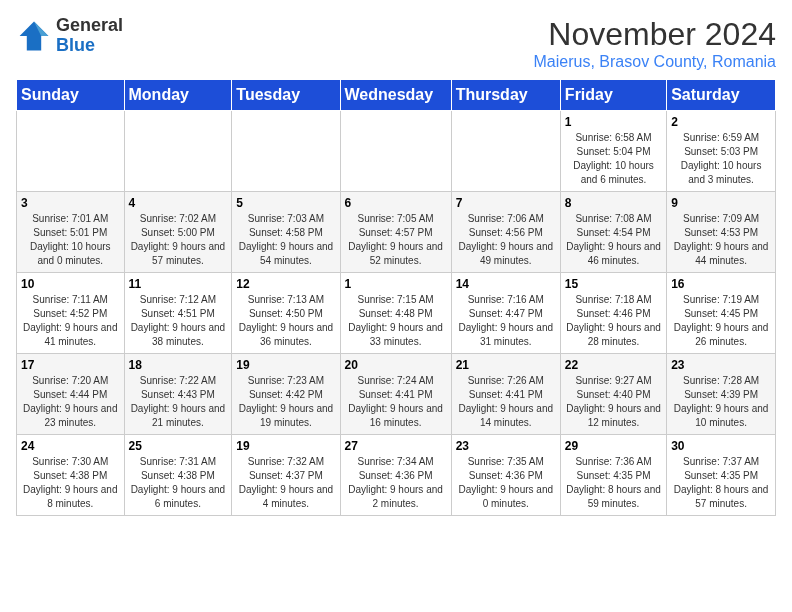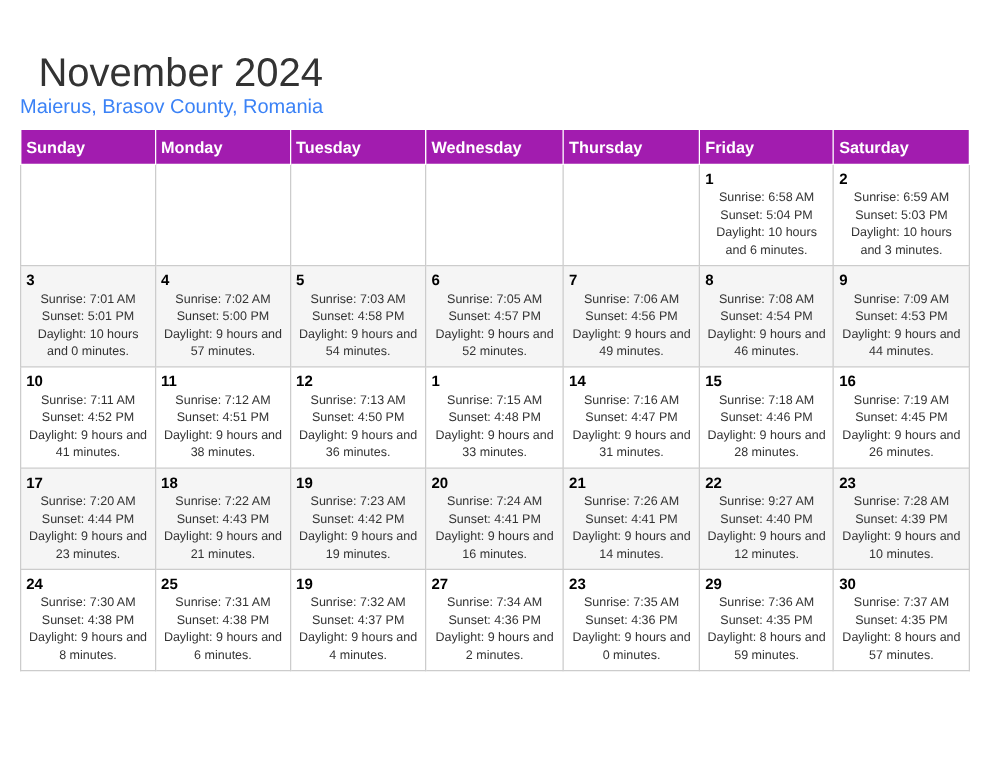--- a/index.html
+++ b/index.html
@@ -32,37 +32,36 @@
       width: 36px;
       height: 36px;
     }
     .title-area {
       text-align: right;
     }
     .month-title {
       font-size: 32px;
       font-weight: normal;
       color: #333;
-      margin-top: 24px;
     }
     .location-title {
       font-size: 16px;
       color: #3b82f6;
     }
     .calendar {
       width: 100%;
       border-collapse: collapse;
       font-size: 11px;
     }
     .calendar th {
-      background: #a21caf;
+      background: #1d4ed8;
       color: #fff;
       padding: 6px 4px;
       text-align: left;
-      font-size: 13px;
+      font-size: 16px;
       border: 1px solid #fff;
     }
     .calendar td {
       border: 1px solid #ccc;
       vertical-align: top;
       padding: 4px;
       width: 113px;
       min-height: 80px;
       background: #fff;
     }
@@ -81,20 +80,30 @@
       text-align: center;
     }
     .empty-cell {
       background: #fff !important;
     }
   </style>
 </head>
 <body>
 
 <div class="header-area">
+  <div class="logo">
+    <svg class="logo-icon" viewBox="0 0 40 40">
+      <polygon points="20,4 36,20 28,20 28,36 12,36 12,20 4,20" fill="#1a6fc4"></polygon>
+      <polygon points="20,4 36,20 28,20" fill="#4a9fd4"></polygon>
+    </svg>
+    <div class="logo-text">
+      <span class="general">General</span><br>
+      <span class="blue">Blue</span>
+    </div>
+  </div>
   <div class="title-area">
     <div class="month-title">November 2024</div>
     <div class="location-title">Maierus, Brasov County, Romania</div>
   </div>
 </div>
 
 <table class="calendar">
   <thead>
     <tr>
     <th>Sunday</th>

